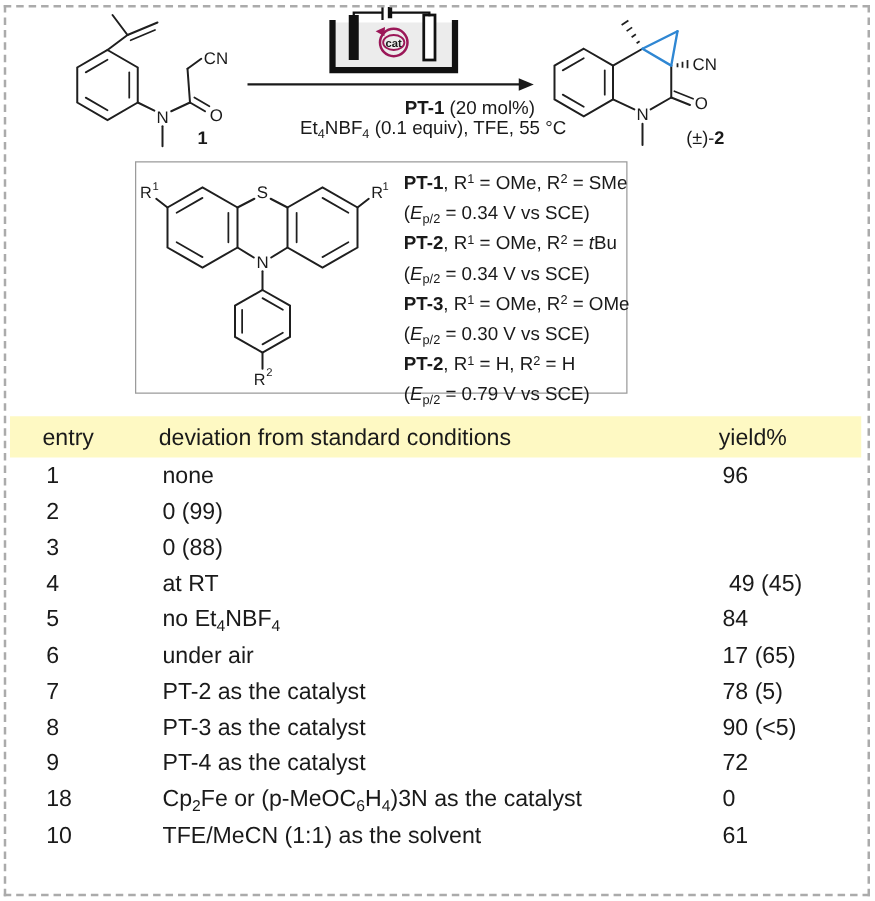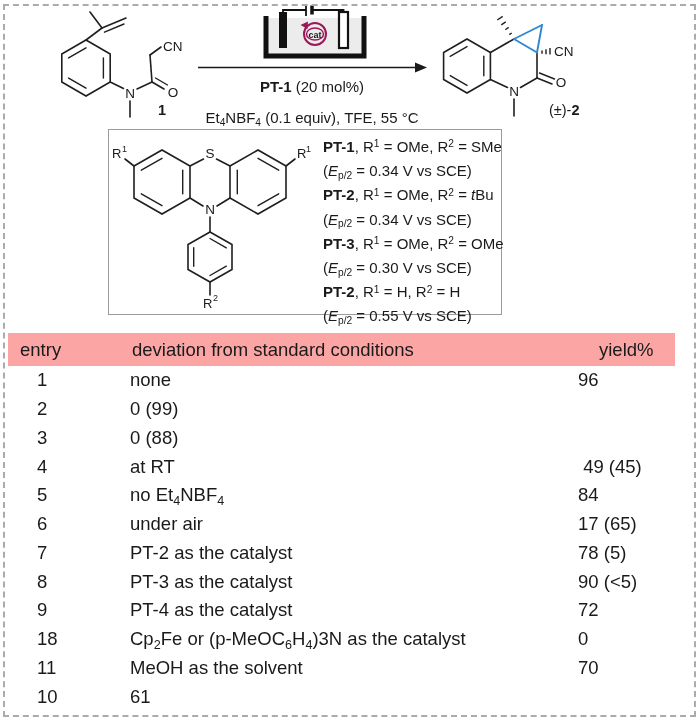--- a/index.html
+++ b/index.html
@@ -6,27 +6,27 @@
   #fig{position:relative;width:700px;height:721px;background:#ffffff;
        font-family:"Liberation Sans", sans-serif;color:#1a1a1a;overflow:hidden;}
   .dashed-frame{position:absolute;left:3px;top:4px;right:4px;bottom:4px;
        border:2px dashed #ababab;pointer-events:none;}
   .abs{position:absolute;}
   svg text{font-family:"Liberation Sans", sans-serif;fill:#1a1a1a;}
   .bond{stroke:#1f1f1f;stroke-width:1.6;fill:none;stroke-linecap:round;}
   .bondthin{stroke:#1f1f1f;stroke-width:1.4;fill:none;stroke-linecap:round;}
   .bluebond{stroke:#2f87d3;stroke-width:1.9;fill:none;stroke-linecap:round;}
   .maroon{stroke:#9b1758;fill:none;}
-  .cond{font-size:15px;text-align:center;white-space:nowrap;}
+  .cond{font-size:15px;text-align:right;white-space:nowrap;}
   .cat-box{position:absolute;left:108px;top:129px;width:392px;height:184px;
        border:1px solid #9b9b9b;background:#fff;}
   .pt-lines{position:absolute;left:214px;top:6px;font-size:15px;line-height:22.2px;white-space:nowrap;}
-  .tbl-head{position:absolute;left:8px;top:333px;width:655px;height:33px;background:#fca5a5;
-       display:grid;grid-template-columns:93px 448px 1fr;padding-left:12px;align-items:center;
-       font-size:18.5px;gap:19px;}
+  .tbl-head{position:absolute;left:8px;top:333px;width:655px;height:33px;background:#fef9c3;
+       display:grid;grid-template-columns:93px 448px 1fr;padding-left:26px;align-items:center;
+       font-size:18.5px;}
   .tbl-rows{position:absolute;left:8px;top:366px;width:655px;}
   .t-row{display:grid;grid-template-columns:93px 448px 1fr;padding-left:29px;height:28.75px;
        align-items:center;font-size:18.5px;}
   sub{font-size:68%;vertical-align:baseline;position:relative;top:0.28em;}
   sup{font-size:68%;vertical-align:baseline;position:relative;top:-0.45em;}
   .b{font-weight:bold;} .i{font-style:italic;}
 </style>
 </head>
 <body>
 
@@ -71,21 +71,21 @@
       <ellipse class="maroon" cx="57" cy="30" rx="8.5" ry="6" stroke-width="1.5"></ellipse>
       <text x="57" y="33.5" font-size="9" font-weight="bold" fill="#9b1758" text-anchor="middle">cat</text>
     </g>
   </svg>
 
   <svg class="abs" style="left:196px;top:61px;" width="232" height="13" viewBox="0 0 232 13">
     <line x1="2" y1="6.5" x2="220" y2="6.5" stroke="#1a1a1a" stroke-width="1.7"></line>
     <polygon points="219,1.5 231,6.5 219,11.5" fill="#1a1a1a"></polygon>
   </svg>
   <div class="abs cond" style="left:196px;top:78px;width:232px;"><span class="b">PT-1</span><span> (20 mol%)</span></div>
-  <div class="abs cond" style="left:171px;top:109px;width:282px;"><span>Et</span><sub>4</sub><span>NBF</span><sub>4</sub><span> (0.1 equiv), TFE, 55 °C</span></div>
+  <div class="abs cond" style="left:171px;top:94px;width:282px;"><span>Et</span><sub>4</sub><span>NBF</span><sub>4</sub><span> (0.1 equiv), TFE, 55 °C</span></div>
 
   <svg class="abs" style="left:425px;top:6px;" width="205" height="116" viewBox="0 0 205 116">
     <polygon class="bond" points="42,33 65.4,46.5 65.4,73.5 42,87 18.6,73.5 18.6,46.5"></polygon>
     <line class="bondthin" x1="25.2" y1="50.3" x2="42" y2="40.6"></line>
     <line class="bondthin" x1="58.8" y1="50.3" x2="58.8" y2="69.7"></line>
     <line class="bondthin" x1="42" y1="79.4" x2="25.2" y2="69.7"></line>
 
     <line class="bond" x1="65.4" y1="46.5" x2="89" y2="33"></line>
     <line class="bond" x1="112" y1="46.5" x2="112" y2="72"></line>
     <line class="bond" x1="112" y1="72" x2="95.5" y2="81.5"></line>
@@ -156,21 +156,21 @@
       <text x="102" y="171" font-size="9">2</text>
     </svg>
     <div class="pt-lines" id="pt-lines">
         <div><span class="b">PT-1</span><span>, R</span><sup>1</sup><span> = OMe, R</span><sup>2</sup><span> = SMe</span></div>
         <div><span>(</span><span class="i">E</span><sub>p/2</sub><span> = 0.34 V vs SCE)</span></div>
         <div><span class="b">PT-2</span><span>, R</span><sup>1</sup><span> = OMe, R</span><sup>2</sup><span> = </span><span class="i">t</span><span>Bu</span></div>
         <div><span>(</span><span class="i">E</span><sub>p/2</sub><span> = 0.34 V vs SCE)</span></div>
         <div><span class="b">PT-3</span><span>, R</span><sup>1</sup><span> = OMe, R</span><sup>2</sup><span> = OMe</span></div>
         <div><span>(</span><span class="i">E</span><sub>p/2</sub><span> = 0.30 V vs SCE)</span></div>
         <div><span class="b">PT-2</span><span>, R</span><sup>1</sup><span> = H, R</span><sup>2</sup><span> = H</span></div>
-        <div><span>(</span><span class="i">E</span><sub>p/2</sub><span> = 0.55 V vs SCE)</span></div>
+        <div><span>(</span><span class="i">E</span><sub>p/2</sub><span> = 0.79 V vs SCE)</span></div>
       </div>
   </div>
 
   <div class="tbl-head">
     <span>entry</span>
     <span>deviation from standard conditions</span>
     <span>yield%</span>
   </div>
   <div class="tbl-rows" id="table-rows">
       <div class="t-row">
@@ -215,24 +215,20 @@
         <span>9</span>
         <span><span>PT-4 as the catalyst</span></span>
         <span>72</span>
       </div>
       <div class="t-row">
         <span>18</span>
         <span><span>Cp</span><sub>2</sub><span>Fe or (p-MeOC</span><sub>6</sub><span>H</span><sub>4</sub><span>)3N as the catalyst</span></span>
         <span>0</span>
       </div>
       <div class="t-row">
-        <span>11</span>
-        <span><span>MeOH as the solvent</span></span>
-        <span>70</span>
-      </div>
-      <div class="t-row">
         <span>10</span>
+        <span><span>TFE/MeCN (1:1) as the solvent</span></span>
         <span>61</span>
       </div>
     </div>
 
   <div class="dashed-frame"></div>
 </div>
 
 </body></html>

